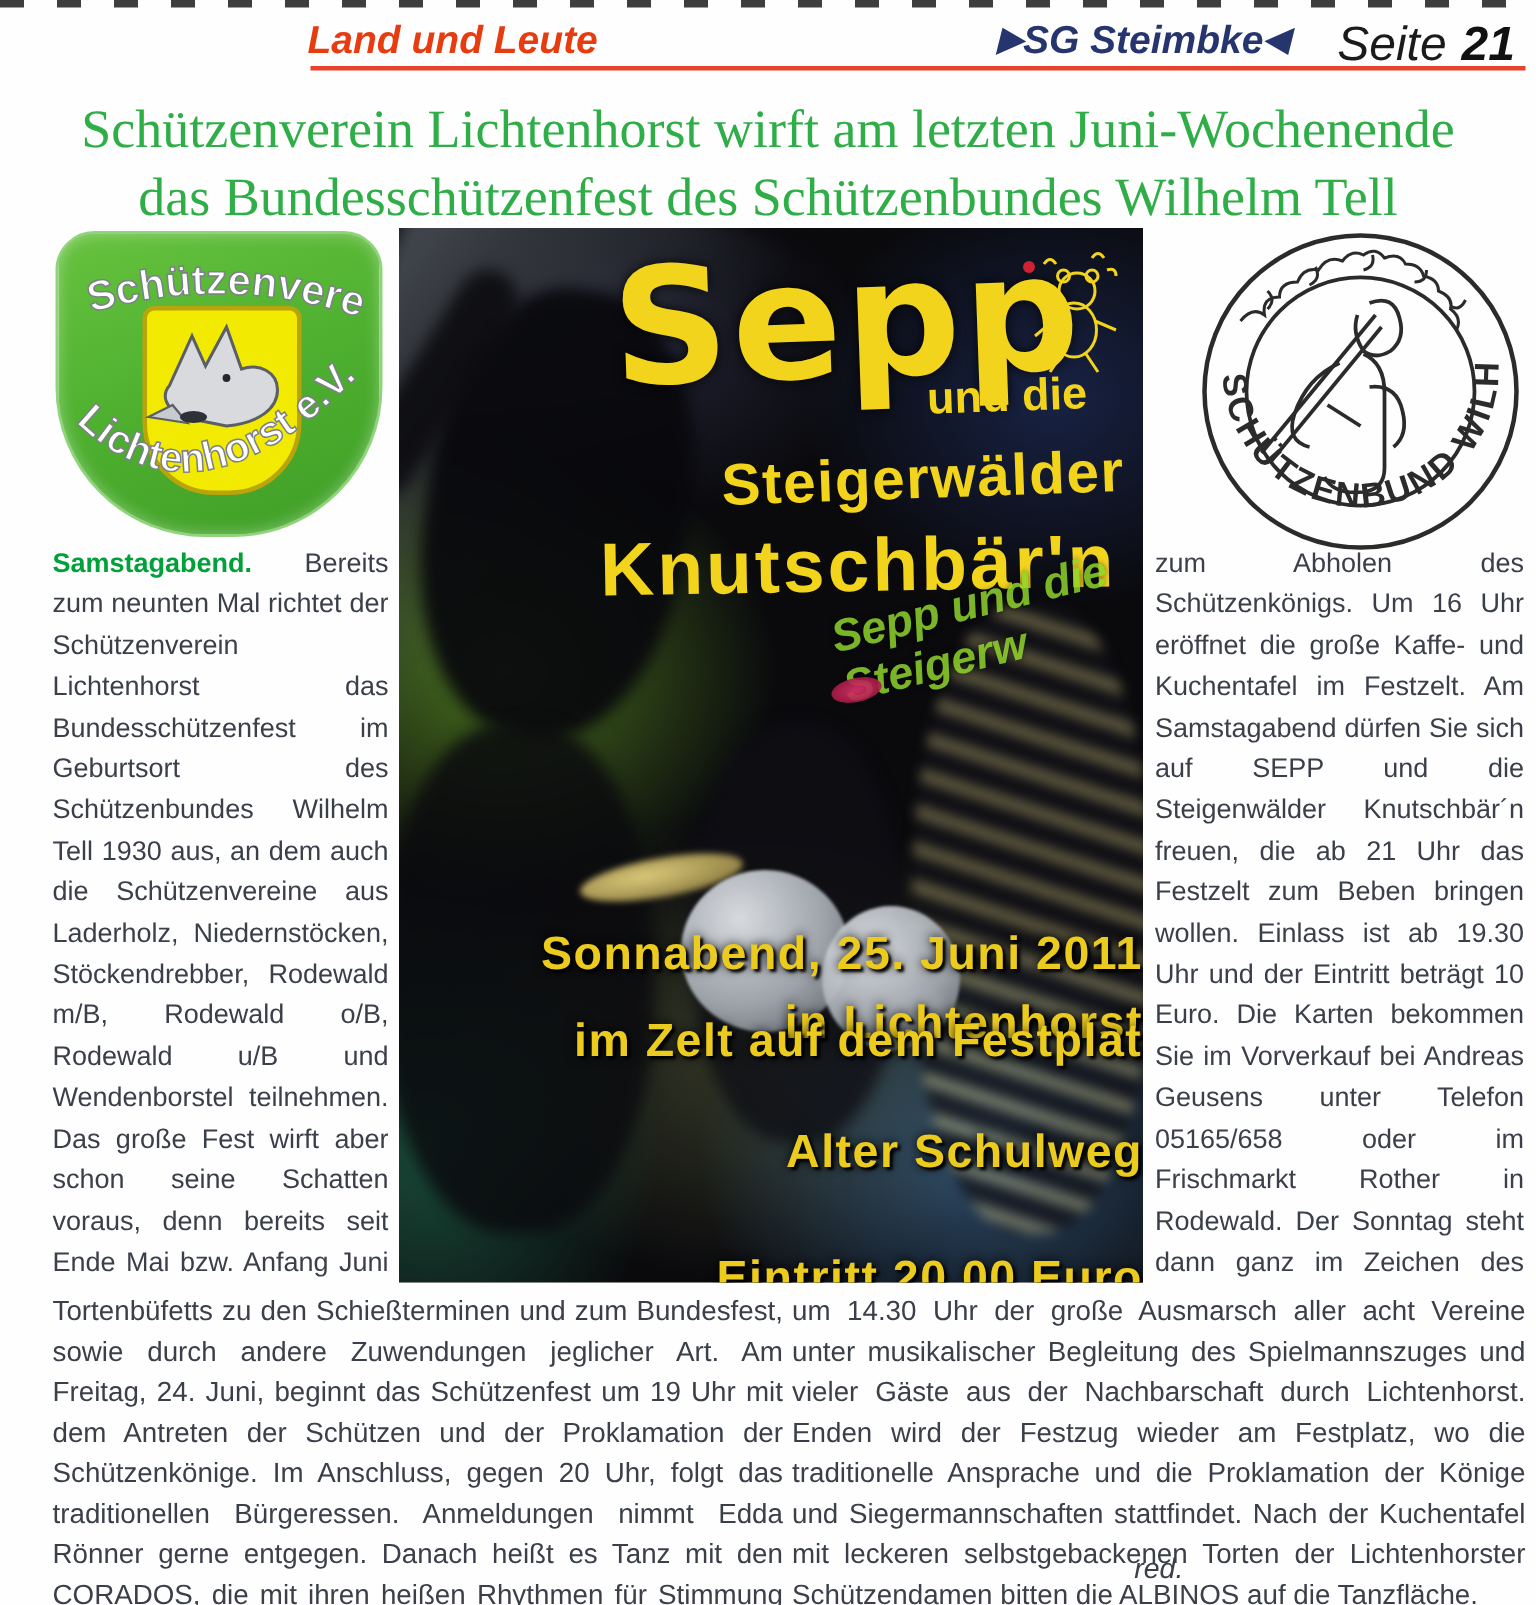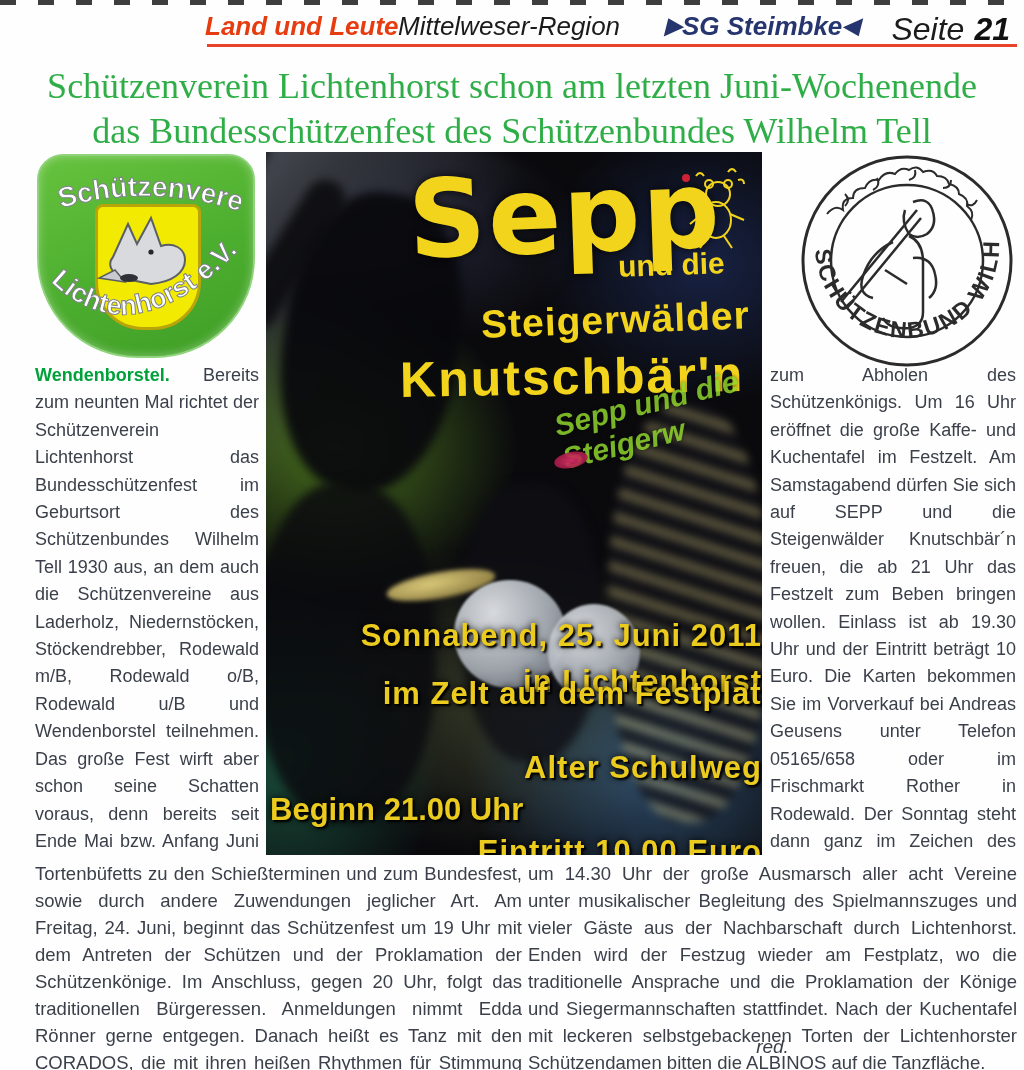--- a/index.html
+++ b/index.html
@@ -86,28 +86,27 @@
      font-size:19px;font-style:italic;color:#3a3f49;}
 </style>
 </head>
 <body>
 
 <div class="page">
   <div class="scan-edge"></div>
 
   <div class="masthead">
     <span class="mh-section">Land und Leute</span>
-    <span class="mh-region">Mittelweser-Region</span>
     <span class="mh-badge"><span class="arrow">▶</span><span>SG Steimbke</span><span class="arrow">◀</span></span>
     <span class="mh-page"><span>Seite</span><b>21</b></span>
   </div>
   <div class="mh-rule"></div>
 
   <div class="headline">
-    <div>Schützenverein Lichtenhorst schon am letzten Juni-Wochenende</div>
+    <div>Schützenverein Lichtenhorst wirft am letzten Juni-Wochenende</div>
     <div>das Bundesschützenfest des Schützenbundes Wilhelm Tell</div>
   </div>
 
   <div class="club">
     <div class="shield"></div>
     <div class="inner-shield"></div>
     <svg width="224" height="206" viewBox="0 0 224 206">
 
       <g>
         <path d="M80,105 L95,72 L104,92 L118,66 L128,94 C140,90 152,96 152,108 C152,120 140,130 118,132 L88,126 C78,120 74,112 80,105 Z" fill="#d8dade" stroke="#5a5f66" stroke-width="2"></path>
@@ -162,23 +161,22 @@
     </svg>
 
     <div class="scrawl">Sepp und die Steigerw</div>
     <div class="lips"></div>
 
     <div class="ev ev-date">Sonnabend, 25. Juni 2011</div>
     <div class="ev ev-place">in Lichtenhorst</div>
     <div class="ev ev-venue">im Zelt auf dem Festplatz</div>
     <div class="ev ev-street">Alter Schulweg</div>
     <div class="ev-row">
-      <span>Beginn 21.00 Uhr</span>
     </div>
-    <div class="ev ev-price">Eintritt 10,00 Euro</div>
+    <div class="ev ev-price">Eintritt 20,00 Euro</div>
   </div>
 
   <div class="stamp">
     <svg width="228" height="226" viewBox="0 0 228 226">
       <circle cx="114" cy="111" r="104" fill="none" stroke="#2b2b2b" stroke-width="3"></circle>
       <circle cx="114" cy="111" r="76" fill="none" stroke="#2b2b2b" stroke-width="2.5"></circle>
 
       <g fill="none" stroke="#2b2b2b" stroke-width="2">
         <path d="M34,64 q8,-10 16,-4 q-2,-12 10,-12 q0,-10 12,-10 q4,-10 14,-8 q6,-10 16,-6 q6,-8 14,-4 q8,-6 14,2 q10,-4 14,4 q10,0 12,8 q10,2 10,10 q10,4 8,12 q8,6 4,14"></path>
         <path d="M52,44 q6,6 0,12 M84,28 q4,8 -4,12 M122,20 q2,8 -6,10 M158,30 q0,8 -8,8 M184,50 q-4,8 -10,4"></path>
@@ -197,21 +195,21 @@
       <defs>
         <path id="ringPath" d="M 22 96 A 92 92 0 1 0 206 96" fill="none"></path>
       </defs>
       <text font-family="Liberation Sans, sans-serif" font-size="23" font-weight="bold" fill="#2b2b2b" letter-spacing="2">
         <textPath href="#ringPath" startOffset="4">SCHÜTZENBUND WILHELM TELL</textPath>
       </text>
     </svg>
   </div>
 
   <div class="col col-left">
-    <span class="lead">Wendenborstel.</span>
+    <span class="lead">Samstagabend.</span>
     <span>Bereits zum neunten Mal richtet der Schützenverein Lichtenhorst das Bundesschützenfest im Geburtsort des Schützenbundes Wilhelm Tell 1930 aus, an dem auch die Schützenvereine aus Laderholz, Niedernstöcken, Stöckendrebber, Rodewald m/B, Rodewald o/B, Rodewald u/B und Wendenborstel teilnehmen. Das große Fest wirft aber schon seine Schatten voraus, denn bereits seit Ende Mai bzw. Anfang Juni wurden die ersten Pokalsieger sowie Bundeskönige und Königinnen ermittelt. Die Männer schießen aber traditionell am Tag des Bundesschützenfestes. Wie immer, werden sich alle Lichtenhorster an der Ausrichtung dieses dreitägigen Spektakels beteiligen, sei es durch festlich geschmückte Straßen,</span>
   </div>
   <div class="col col-right">
     <span>zum Abholen des Schützenkönigs. Um 16 Uhr eröffnet die große Kaffe- und Kuchentafel im Festzelt. Am Samstagabend dürfen Sie sich auf SEPP und die Steigenwälder Knutschbär´n freuen, die ab 21 Uhr das Festzelt zum Beben bringen wollen. Einlass ist ab 19.30 Uhr und der Eintritt beträgt 10 Euro. Die Karten bekommen Sie im Vorverkauf bei Andreas Geusens unter Telefon 05165/658 oder im Frischmarkt Rother in Rodewald. Der Sonntag steht dann ganz im Zeichen des Bundesschützenfestes und beginnt wie immer, um 7.30 Uhr mit dem Schießen der Herren. Gegen 13 Uhr folgt das beliebte gemeinsame Mittagessen, wozu sich gerne auch alle Lichtenhorster Bürger bei Edda Rönner anmelden können. Nach dieser Stärkung folgt dann etwa</span>
   </div>
 
   <div class="wide wide-left">
     <p>Tortenbüfetts zu den Schießterminen und zum Bundesfest, sowie durch andere Zuwendungen jeglicher Art. Am Freitag, 24. Juni, beginnt das Schützenfest um 19 Uhr mit dem Antreten der Schützen und der Proklamation der Schützenkönige. Im Anschluss, gegen 20 Uhr, folgt das traditionellen Bürgeressen. Anmeldungen nimmt Edda Rönner gerne entgegen. Danach heißt es Tanz mit den CORADOS, die mit ihren heißen Rhythmen für Stimmung sorgen werden.</p>
 
   </div>

